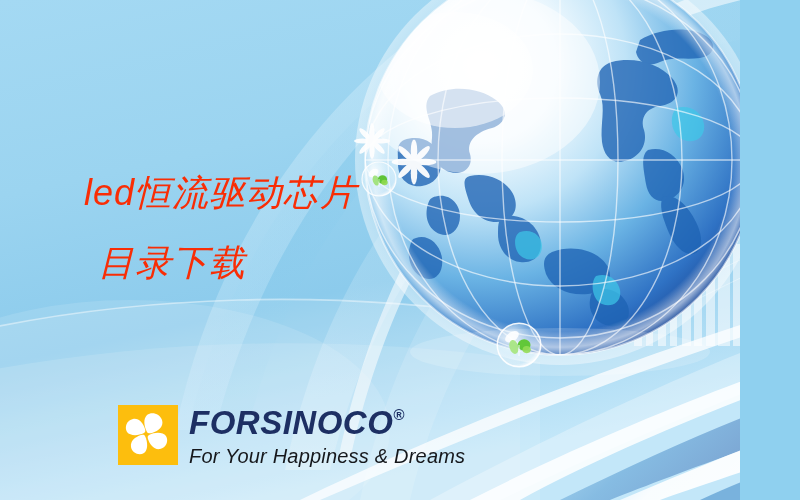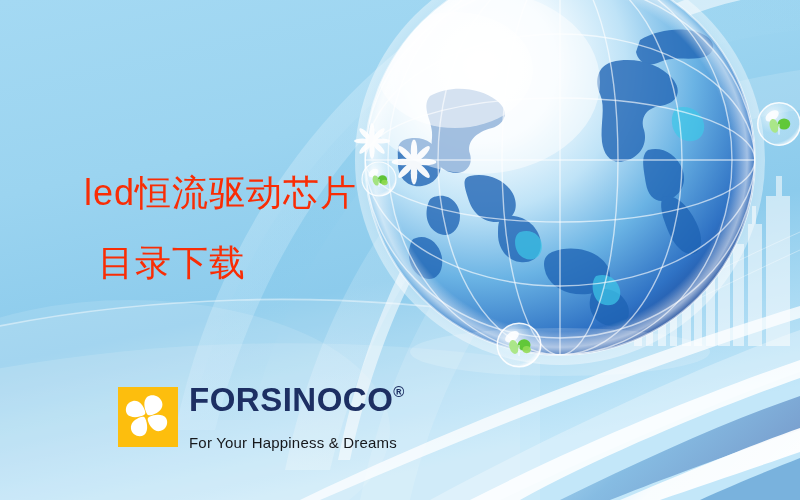--- a/index.html
+++ b/index.html
@@ -2,59 +2,60 @@
 <html><head>
 <meta charset="utf-8">
 <style>
   html,body{margin:0;padding:0;}
   body{
     width:800px;height:500px;overflow:hidden;
     font-family:"Liberation Sans", sans-serif;
     background:#8fd0ef;
   }
   #banner{
-    position:relative;width:800px;height:500px;overflow:hidden;
+    position:relative;width:740px;height:500px;overflow:hidden;
     background:linear-gradient(165deg,#a2d8f2 0%,#9ed6f1 28%,#8ccbec 55%,#a8dcf4 78%,#bfe6f8 100%);
+    font-style:italic;
   }
   #bgsvg{position:absolute;inset:0;width:800px;height:500px;}
 
   
   .headline{
     position:absolute;left:84px;top:166px;
     color:#f92d05;
     font-size:36px;line-height:54px;
     font-family:"Liberation Sans","DejaVu Sans",sans-serif;
     letter-spacing:1px;
     white-space:nowrap;
     z-index:40;
   }
   .headline .l1{display:block;}
   .headline .l2{display:block;margin-left:14px;margin-top:16px;}
 
   
   .logo{
-    position:absolute;left:70px;top:383px;
+    position:absolute;left:70px;top:405px;
     display:flex;align-items:center;z-index:40;padding-left:48px;
   }
   .logo-mark{
     width:60px;height:60px;background:#FDBE0D;
     position:relative;flex:0 0 auto;
   }
   .logo-mark svg{position:absolute;left:0;top:0;}
   .logo-text{margin-left:11px;display:flex;flex-direction:column;justify-content:center;}
   .logo-name{
     font-size:33px;font-weight:bold;color:#1d2f63;
     letter-spacing:0.5px;line-height:33px;
     font-family:"Liberation Sans",sans-serif;
     display:flex;align-items:flex-start;
   }
   .logo-name .reg{font-size:15px;line-height:15px;margin-top:1px;}
   .logo-tag{
-    font-size:15px;color:#16181c;letter-spacing:0.2px;
-    margin-top:18px;line-height:17px;
+    font-size:20px;color:#16181c;letter-spacing:0.2px;
+    margin-top:9px;line-height:17px;
     font-family:"Liberation Sans",sans-serif;
   }
 </style>
 </head>
 <body>
 
 <div id="banner">
 
   <svg id="bgsvg" viewBox="0 0 800 500" preserveAspectRatio="none">
     <defs>

